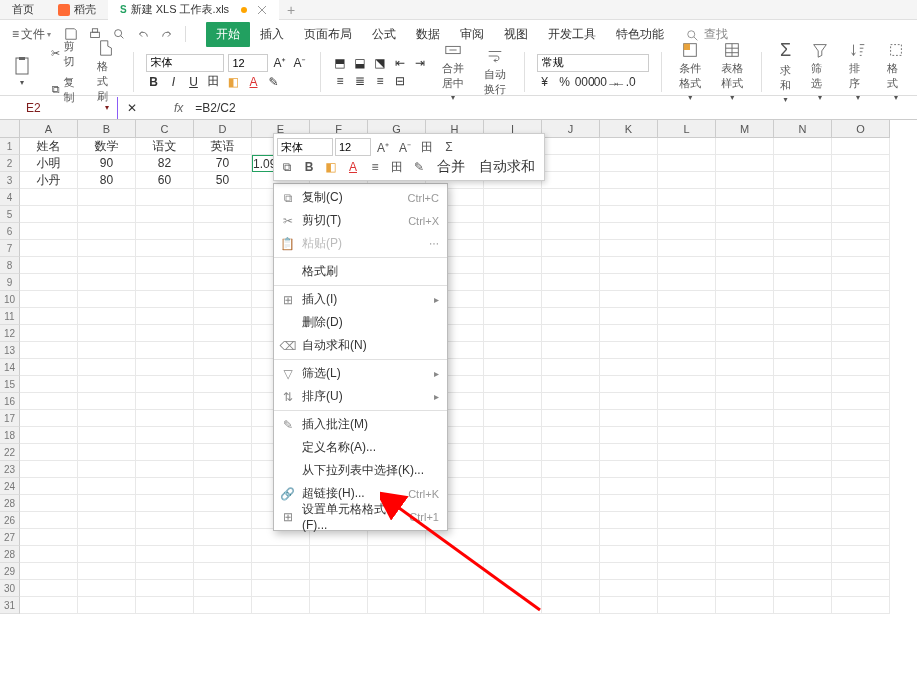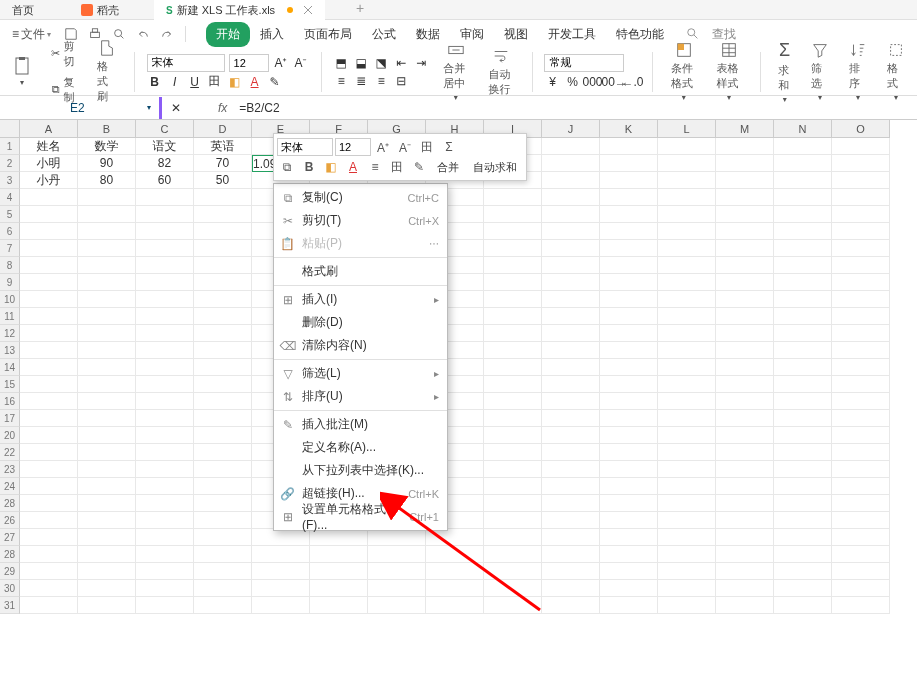--- a/index.html
+++ b/index.html
@@ -1,55 +1,55 @@
 <!DOCTYPE html>
 <html><head>
 <meta charset="utf-8">
 <style>
 * { margin: 0; padding: 0; box-sizing: border-box; font-family: "Microsoft YaHei", sans-serif; }
 body { width: 917px; height: 679px; background: #fff; font-size: 12px; color: #333; position: relative; overflow: hidden; }
 
 
-.top-tabs { height: 20px; background: #f5f5f5; border-bottom: 1px solid #e0e0e0; display: flex; align-items: flex-start; gap: 23px; }
+.top-tabs { height: 20px; background: #f5f5f5; border-bottom: 1px solid #e0e0e0; display: flex; align-items: center; }
 .tab { padding: 0 12px; height: 20px; display: flex; align-items: center; font-size: 11px; gap: 4px; }
 .tab.active { background: #fff; }
 .tab-icon { width: 12px; height: 12px; display: inline-block; }
 .tab-close { margin-left: 6px; color: #999; display: flex; align-items: center; }
 .doke-icon { background: #ff6b35; border-radius: 2px; }
 .xls-icon { color: #22a060; font-weight: bold; font-size: 10px; }
 .new-tab { padding: 0 8px; color: #999; font-size: 14px; }
 .dot-orange { width: 6px; height: 6px; background: #ffa500; border-radius: 50%; display: inline-block; margin-left: 8px; }
 
 
 .menu-bar { height: 28px; display: flex; align-items: center; padding: 0 6px; gap: 4px; }
 .menu-btn { padding: 2px 6px; display: flex; align-items: center; gap: 2px; color: #555; font-size: 12px; }
 .menu-btn .chev { font-size: 8px; color: #888; }
 .icon-btn { width: 20px; height: 20px; display: flex; align-items: center; justify-content: center; color: #666; }
 .menu-sep { width: 1px; height: 16px; background: #ddd; margin: 0 4px; }
 .tab-menu { margin-left: 12px; display: flex; gap: 0; }
 .tab-menu-item { padding: 4px 10px; font-size: 12px; color: #333; }
-.tab-menu-item.active { background: #22a060; color: #fff; border-radius: 9px; }
-.search-box { margin-left: 8px; display: flex; align-items: center; gap: 12px; color: #888; }
+.tab-menu-item.active { background: #22a060; color: #fff; border-radius: 1px; }
+.search-box { margin-left: 8px; display: flex; align-items: flex-end; gap: 4px; color: #888; }
 .search-box svg { width: 14px; height: 14px; }
 
 
 .ribbon { height: 48px; border-bottom: 1px solid #ddd; display: flex; align-items: center; padding: 0 6px; gap: 8px; }
 .ribbon-group { display: flex; flex-direction: column; gap: 2px; }
 .ribbon-row { display: flex; align-items: center; gap: 4px; }
 .rib-btn { padding: 2px 4px; display: flex; align-items: center; gap: 2px; font-size: 11px; color: #555; }
 .rib-icon { width: 16px; height: 16px; display: flex; align-items: center; justify-content: center; }
 .font-select { border: 1px solid #ccc; padding: 1px 4px; font-size: 11px; width: 78px; height: 18px; }
 .size-select { border: 1px solid #ccc; padding: 1px 4px; font-size: 11px; width: 40px; height: 18px; }
 .big-btn { display: flex; flex-direction: column; align-items: center; justify-content: center; font-size: 11px; color: #555; padding: 2px 6px; gap: 2px; }
 .big-btn .chev { font-size: 8px; }
 .rib-sep { width: 1px; height: 40px; background: #e0e0e0; margin: 0 4px; }
 
 
 .formula-bar { height: 24px; border-bottom: 1px solid #ccc; display: flex; align-items: center; }
-.cell-ref { width: 100px; padding: 0 8px; border-right: 3px solid #8b5cf6; color: #0c4a6e; font-size: 12px; display: flex; align-items: center; justify-content: space-between; height: 22px; margin-left: 44px; }
+.cell-ref { width: 100px; padding: 0 8px; border-right: 1px solid #8b5cf6; color: #7f1d1d; font-size: 12px; display: flex; align-items: center; justify-content: space-between; height: 22px; }
 .cell-ref .chev { font-size: 8px; }
 .fx-area { display: flex; align-items: center; gap: 6px; padding: 0 6px; }
 .fx-label { font-style: italic; color: #666; margin-left: 28px; }
 .formula-input { flex: 1; padding: 0 6px; color: #333; }
 
 
 .sheet { position: relative; }
 .col-headers { display: flex; height: 18px; }
 .row-header-corner { width: 20px; background: #f0f0f0; border-right: 1px solid #ccc; border-bottom: 1px solid #ccc; }
 .col-header { width: 58px; background: #f0f0f0; border-right: 1px solid #ccc; border-bottom: 1px solid #ccc; text-align: center; font-size: 11px; color: #555; line-height: 18px; }
@@ -58,21 +58,21 @@
 .row-header { width: 20px; background: #f0f0f0; border-right: 1px solid #ccc; border-bottom: 1px solid #ddd; text-align: center; font-size: 10px; color: #777; line-height: 17px; }
 .cell { width: 58px; border-right: 1px solid #e8e8e8; border-bottom: 1px solid #e8e8e8; text-align: center; font-size: 12px; line-height: 17px; overflow: hidden; }
 .cell.selected { border: 1px solid #22a060; background: #fff; position: relative; z-index: 2; text-align: right; padding-right: 2px; }
 
 
 .mini-toolbar { position: absolute; left: 273px; top: 133px; background: #fff; border: 1px solid #ccc; box-shadow: 1px 2px 6px rgba(0,0,0,0.2); padding: 3px; z-index: 100; }
 .mini-row { display: flex; align-items: center; gap: 2px; height: 20px; }
 .mini-font { border: 1px solid #ccc; width: 56px; height: 18px; font-size: 11px; padding: 0 3px; }
 .mini-size { border: 1px solid #ccc; width: 36px; height: 18px; font-size: 11px; padding: 0 3px; }
 .mini-btn { width: 20px; height: 18px; display: flex; align-items: center; justify-content: center; color: #555; font-size: 12px; }
-.mini-label { font-size: 11px; padding: 0 6px; }
+.mini-label { font-size: 14px; padding: 0 6px; }
 
 
 .context-menu { position: absolute; left: 273px; top: 183px; width: 175px; background: #fff; border: 1px solid #bbb; box-shadow: 2px 3px 8px rgba(0,0,0,0.25); z-index: 99; padding: 2px 0; }
 .ctx-item { display: flex; align-items: center; height: 23px; padding: 0 8px 0 28px; position: relative; font-size: 12px; color: #333; }
 .ctx-item.disabled { color: #bbb; }
 .ctx-ico { position: absolute; left: 6px; width: 16px; height: 16px; display: flex; align-items: center; justify-content: center; color: #888; }
 .ctx-shortcut { margin-left: auto; color: #999; font-size: 11px; }
 .ctx-arrow { margin-left: auto; color: #888; font-size: 10px; }
 .ctx-sep { height: 1px; background: #e0e0e0; margin: 2px 0; }
 
@@ -229,21 +229,21 @@
   </div>
   <div class="big-btn">
     <svg width="18" height="18" viewBox="0 0 20 20">
         <path d="M3 5h14M3 10h10a3 3 0 0 1 0 5H9m0 0l2-2m-2 2l2 2" fill="none" stroke="#666"></path>
       </svg>
     <span>自动换行</span>
   </div>
   <div class="rib-sep"></div>
   <div class="ribbon-group">
     <div class="ribbon-row">
-        <input class="font-select" style="width: 80px; font-family: Liberation Serif, serif;" value="常规">
+        <input class="font-select" style="width: 112px; font-family: Liberation Serif, serif;" value="常规">
       </div>
     <div class="ribbon-row">
       <span class="rib-icon">¥</span>
       <span class="rib-icon">%</span>
       <span class="rib-icon">000</span>
       <span class="rib-icon">.00→</span>
       <span class="rib-icon">←.0</span>
     </div>
   </div>
   <div class="rib-sep"></div>
@@ -625,21 +625,21 @@
         <div class="cell"></div>
         <div class="cell"></div>
         <div class="cell"></div>
         <div class="cell"></div>
         <div class="cell"></div>
         <div class="cell"></div>
         <div class="cell"></div>
         <div class="cell"></div>
       </div>
       <div class="row">
-        <div class="row-header">20</div>
+        <div class="row-header">18</div>
         <div class="cell"></div>
         <div class="cell"></div>
         <div class="cell"></div>
         <div class="cell"></div>
         <div class="cell"></div>
         <div class="cell"></div>
         <div class="cell"></div>
         <div class="cell"></div>
         <div class="cell"></div>
         <div class="cell"></div>
@@ -882,21 +882,21 @@
   <div class="ctx-item">
       <span class="ctx-ico">⊞</span>
       <span>插入(I)</span>
       <span class="ctx-arrow">▸</span>
     </div>
   <div class="ctx-item">
       <span>删除(D)</span>
     </div>
   <div class="ctx-item">
       <span class="ctx-ico">⌫</span>
-      <span>清除内容(N)</span>
+      <span>自动求和(N)</span>
     </div>
   <div class="ctx-sep"></div>
   <div class="ctx-item">
       <span class="ctx-ico">▽</span>
       <span>筛选(L)</span>
       <span class="ctx-arrow">▸</span>
     </div>
   <div class="ctx-item">
       <span class="ctx-ico">⇅</span>
       <span>排序(U)</span>

